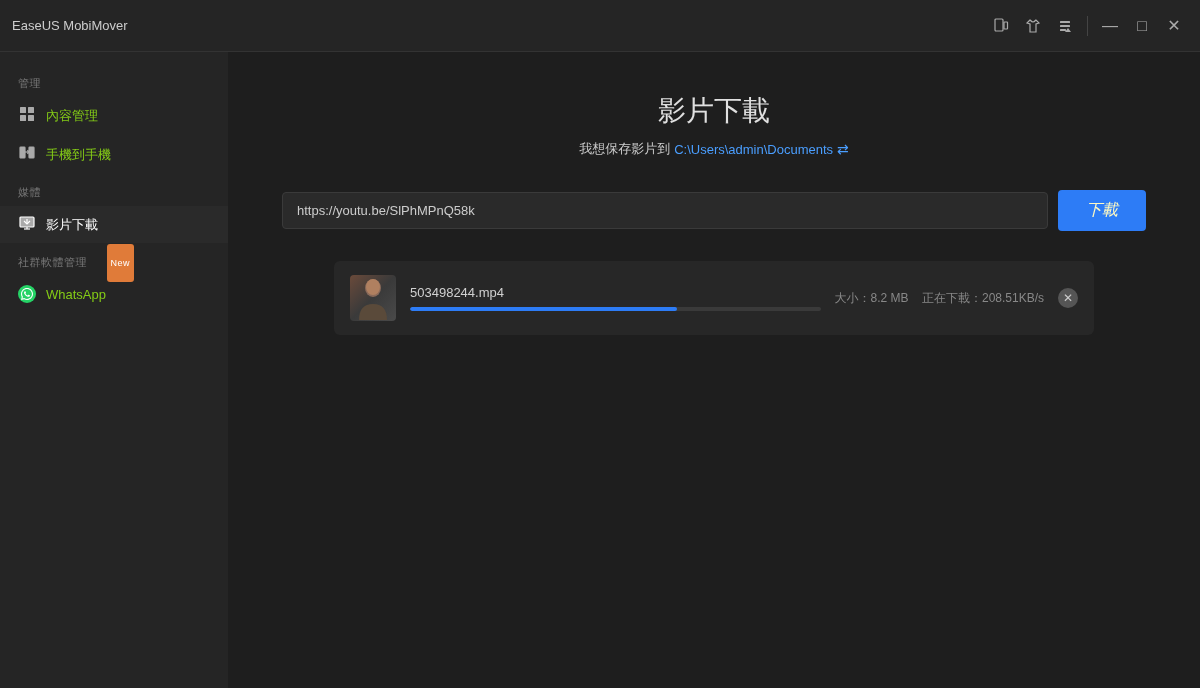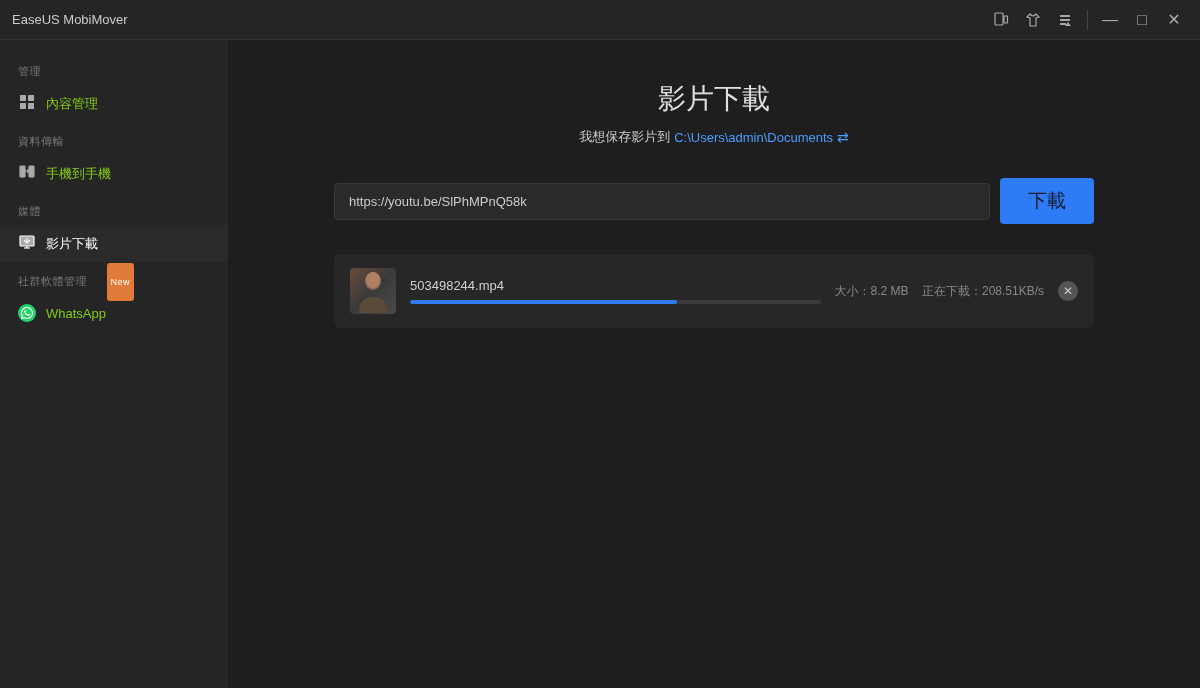--- a/index.html
+++ b/index.html
@@ -9,21 +9,21 @@
       background: #1e1e1e;
       font-family: 'Microsoft JhengHei', 'PingFang TC', sans-serif;
       color: #d0d0d0;
       overflow: hidden;
       display: flex;
       flex-direction: column;
     }
 
     
     .titlebar {
-      height: 40px;
+      height: 52px;
       background: #252525;
       display: flex;
       align-items: center;
       padding: 0 12px;
       flex-shrink: 0;
       border-bottom: 1px solid #333;
       gap: 25px;
     }
     .titlebar-title {
       font-size: 13px;
@@ -149,42 +149,43 @@
     }
     .save-path-arrow {
       color: #4a9eff;
       font-size: 14px;
     }
 
     .url-row {
       display: flex;
       align-items: center;
       gap: 10px;
-      width: 760px;
+      width: 864px;
       margin-bottom: 30px;
     }
     .url-input {
       flex: 1;
       background: #2a2a2a;
       border: 1px solid #3a3a3a;
       border-radius: 4px;
       color: #ccc;
       font-size: 13px;
       padding: 10px 14px;
       outline: none;
     }
     .download-btn {
       background: #2d7cf6;
-      color: #0f172a;
+      color: #fef9c3;
       border: none;
       border-radius: 4px;
       padding: 10px 28px;
-      font-size: 19px;
+      font-size: 16px;
       cursor: pointer;
       white-space: nowrap;
+      font-style: italic;
     }
 
     
     .download-item {
       width: 760px;
       background: #272727;
       border-radius: 6px;
       padding: 14px 16px;
       display: flex;
       align-items: center;
@@ -309,21 +310,20 @@
         <svg width="16" height="16" viewBox="0 0 16 16" fill="#aaa">
           <rect x="1" y="1" width="6" height="6" rx="0.5"></rect>
           <rect x="9" y="1" width="6" height="6" rx="0.5"></rect>
           <rect x="1" y="9" width="6" height="6" rx="0.5"></rect>
           <rect x="9" y="9" width="6" height="6" rx="0.5"></rect>
         </svg>
       </span>
       <span>內容管理</span>
     </div>
 
-    <div class="sidebar-section-label">資料傳輸</div>
 
 
 
     <div class="sidebar-item">
       <span class="icon">
         <svg width="16" height="16" viewBox="0 0 16 16" fill="none" stroke="#aaa" stroke-width="1.2">
           <rect x="1" y="2" width="5" height="11" rx="0.8"></rect>
           <rect x="10" y="2" width="5" height="11" rx="0.8"></rect>
           <line x1="6" y1="7" x2="10" y2="7"></line>
           <polyline points="8.5,5 10,7 8.5,9"></polyline>

